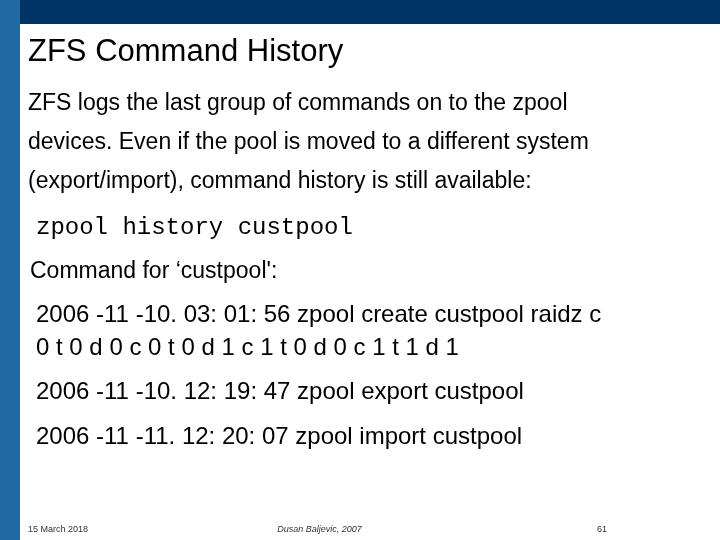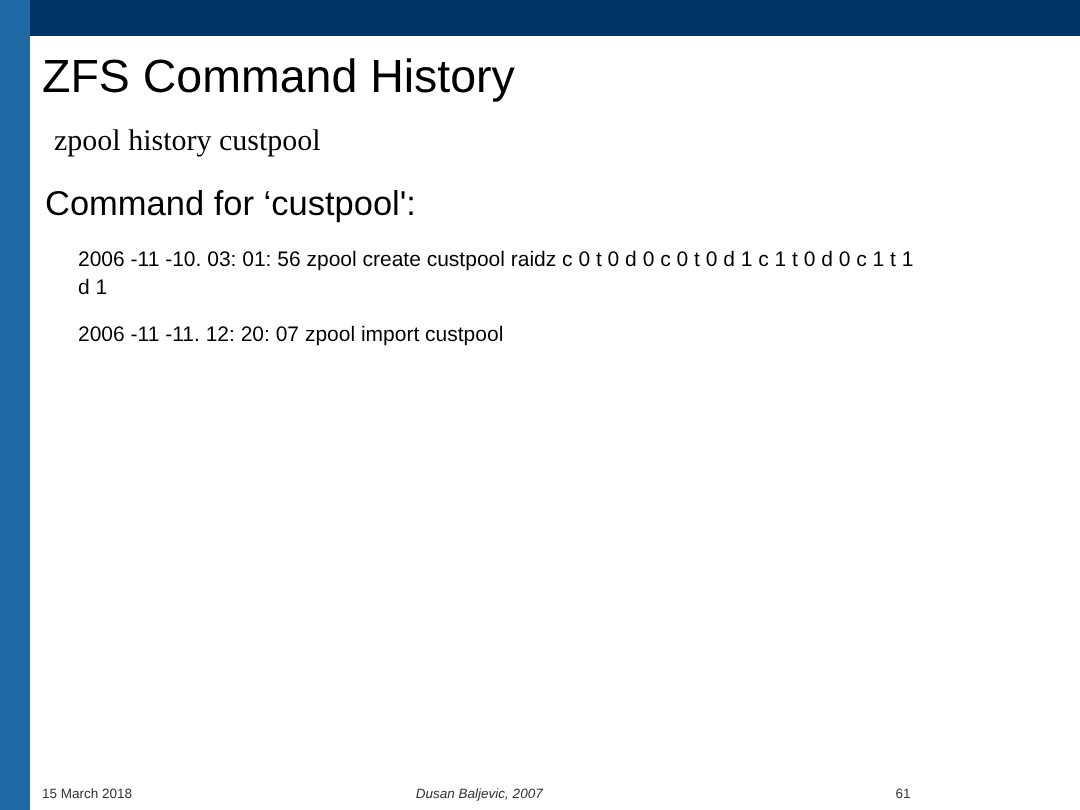--- a/index.html
+++ b/index.html
@@ -47,35 +47,35 @@
     font-weight: 400;
     margin: 4px 0 14px 0;
     line-height: 1.2;
   }
   .intro {
     font-size: 23px;
     line-height: 1.7;
     margin: 0 0 14px 0;
   }
   .cmd {
-    font-family: Liberation Serif, serif;
-    font-size: 20px;
+    font-family: Liberation Mono, monospace;
+    font-size: 24px;
     margin: 0 0 16px 8px;
   }
   .subhead {
     font-size: 23px;
     margin: 0 0 14px 2px;
   }
   .history-block {
     margin-left: 8px;
   }
   .history-item {
-    font-size: 14px;
+    font-size: 24px;
     line-height: 1.35;
-    margin: 0 0 12px 16px;
+    margin: 0 0 12px 0;
   }
   .footer {
     position: absolute;
     left: 28px;
     right: 12px;
     bottom: 6px;
     font-size: 9px;
     color: #333;
   }
   .footer .date { position: absolute; left: 0; bottom: 0; }
@@ -85,27 +85,29 @@
 </head>
 <body>
 
 <div class="slide">
   <div class="top-bar"></div>
   <div class="left-stripe"></div>
 
   <div class="content">
     <h1 class="title">ZFS Command History</h1>
 
+    <p class="intro">ZFS logs the last group of commands on to the zpool devices. Even if the pool is moved to a different system (export/import), command history is still available:</p>
 
     <p class="cmd">zpool history custpool</p>
 
     <p class="subhead">Command for ‘custpool':</p>
 
     <div class="history-block">
       <p class="history-item">2006 -11 -10. 03: 01: 56 zpool create custpool raidz c 0 t 0 d 0 c 0 t 0 d 1 c 1 t 0 d 0 c 1 t 1 d 1</p>
+      <p class="history-item">2006 -11 -10. 12: 19: 47 zpool export custpool</p>
       <p class="history-item">2006 -11 -11. 12: 20: 07 zpool import custpool</p>
     </div>
   </div>
 
   <div class="footer">
     <span class="date">15 March 2018</span>
     <span class="author">Dusan Baljevic, 2007</span>
     <span class="page">61</span>
   </div>
 </div>

